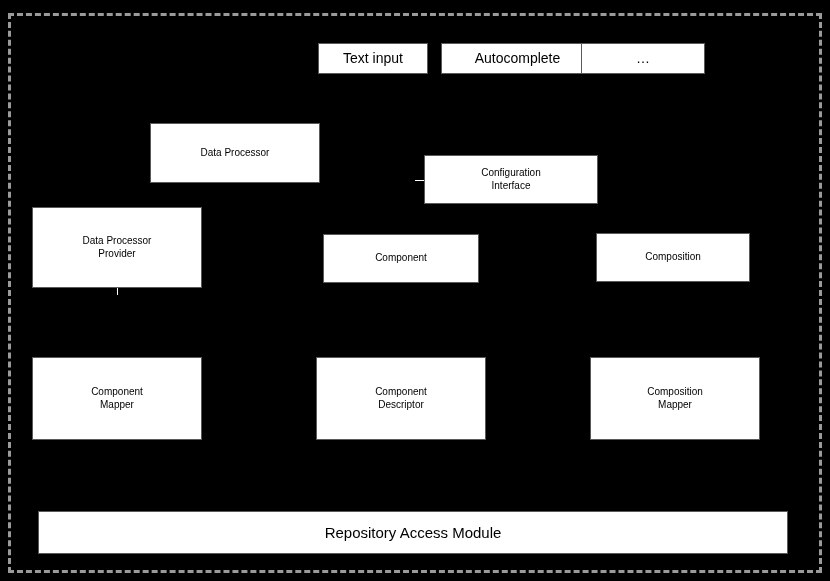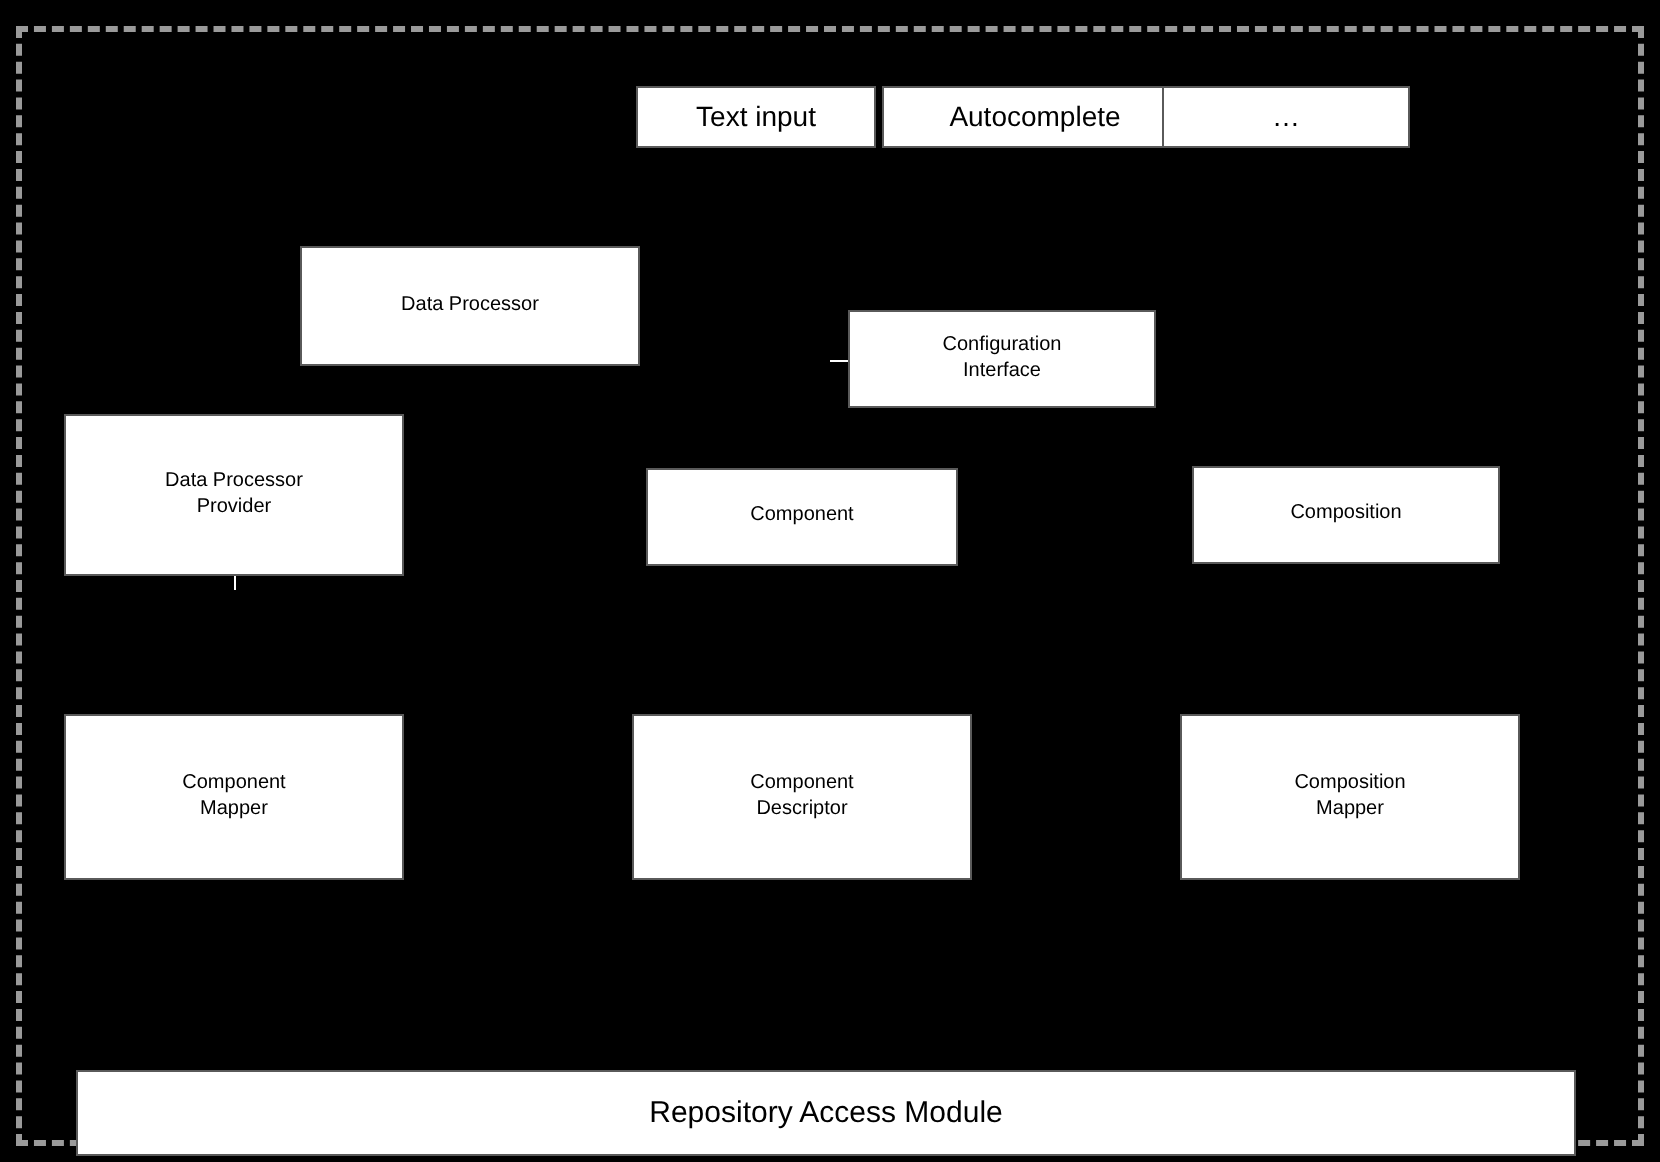--- a/index.html
+++ b/index.html
@@ -50,21 +50,20 @@
     white-space: pre-line;
     padding: 2px 4px;
   }
 
   .node.small {
     font-size: 14px;
   }
 
   .node.wide-bar {
     font-size: 15px;
-    margin-top: 24px;
   }
 
   
   .connector {
     position: absolute;
     background: #ffffff;
   }
   .connector.vertical {
     width: 1px;
   }
@@ -79,29 +78,29 @@
 <body>
 
 <div id="diagram-canvas">
 
   <div id="outer-frame"></div>
 
   <div class="connector horizontal" style="left:415px; top:180px; width:9px;"></div>
   <div class="connector vertical dark" style="left:117px; top:207px; height:81px;"></div>
   <div class="connector vertical" style="left:117px; top:288px; height:7px;"></div>
 
-  <div class="node small" style="left:318px; top:43px; width:120px; height:31px;text-align:right;">Text input</div>
+  <div class="node small" style="left:318px; top:43px; width:110px; height:31px;text-align:right;">Text input</div>
 
   <div class="node small" style="left:441px; top:43px; width:153px; height:31px;">Autocomplete</div>
 
   <div class="node small" style="left:581px; top:43px; width:124px; height:31px;">…</div>
 
   <div class="node" style="left:150px; top:123px; width:170px; height:60px;">Data Processor</div>
 
-  <div class="node" style="left:424px; top:155px; width:154px; height:49px;">Configuration
+  <div class="node" style="left:424px; top:155px; width:174px; height:49px;">Configuration
 Interface</div>
 
 
   <div class="node" style="left:32px; top:207px; width:170px; height:81px;">Data Processor
 Provider</div>
 
   <div class="node" style="left:323px; top:234px; width:156px; height:49px;">Component</div>
 
   <div class="node" style="left:596px; top:233px; width:154px; height:49px;">Composition</div>
 

